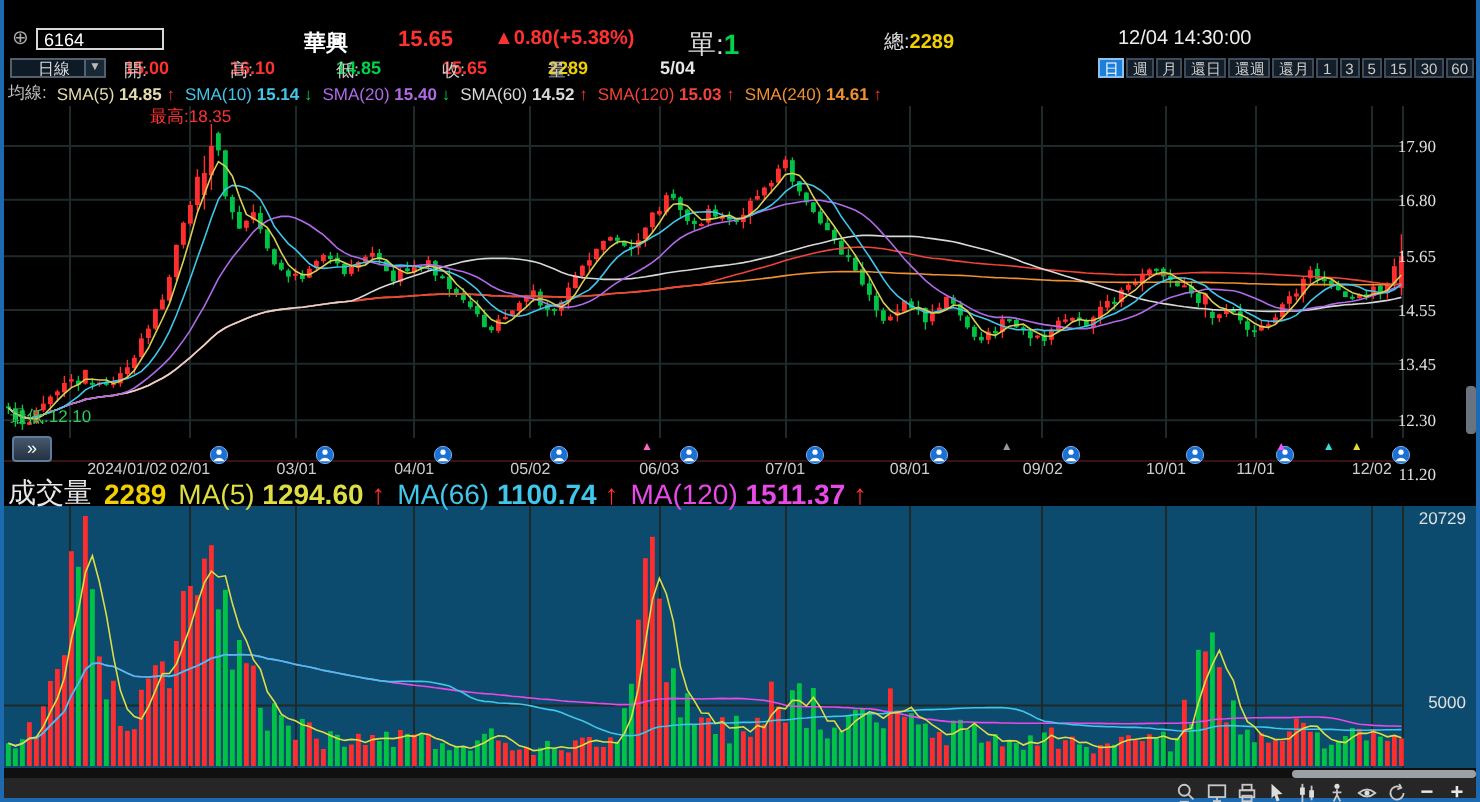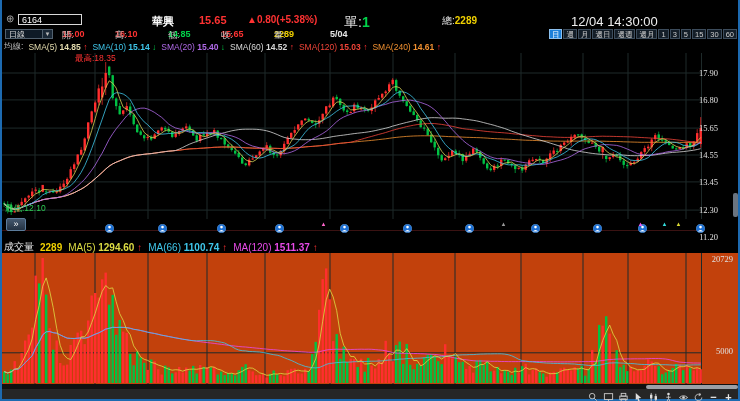--- a/index.html
+++ b/index.html
@@ -20,25 +20,25 @@
   .qicon{left:4px;color:#aaa;font-size:10px;top:0px;}
   .syminput{left:16px;top:1px;width:56px;height:9px;background:#000;border:1px solid #d8d8d8;color:#fff;
       font-size:9px;font-family:"Liberation Sans",sans-serif;padding:0 3px;}
   .qname{left:150px;color:#fff;font-weight:bold;font-size:11px;}
   .qprice{left:197px;color:#ff3232;font-weight:bold;font-size:11px;}
   .qchange{left:245px;color:#ff3232;font-weight:bold;font-size:10px;}
   .qsingle{left:342px;font-size:14px;color:#ddd;}
   .qsingle b{color:#00d34a;}
   .qtotal{left:440px;font-size:10px;color:#ddd;}
   .qtotal b{color:#f0d000;}
-  .qtime{left:569px;font-size:13px;color:#eee;}
+  .qtime{left:557px;font-size:10px;color:#eee;}
 
   .toolbar{position:absolute;top:28px;left:2px;right:2px;height:13px;background:#000;border-bottom:1px solid #3d1010;z-index:20;}
   .psel{position:absolute;left:3px;top:1px;width:48px;height:10px;background:#0e1a26;border:1px solid #51606e;
-      color:#ddd;font-size:8px;line-height:9px;padding-left:3px;box-sizing:border-box;}
+      color:#ddd;font-size:8px;line-height:9px;padding-left:13px;box-sizing:border-box;}
   .psel .caret{position:absolute;right:0;top:0;width:9px;height:100%;border-left:1px solid #51606e;
       text-align:center;font-size:6px;line-height:9px;color:#bbb;background:#1a2836;}
   .ofields{position:absolute;left:60px;top:1px;height:11px;}
   .ofields span{position:absolute;top:0;font-size:9px;white-space:nowrap;}
   .ofields .lb{color:#c8c8c8;}
   .pbtns{position:absolute;right:1px;top:1px;display:flex;gap:1px;}
   .pbtn{height:10px;line-height:9px;font-size:7.5px;color:#ccc;background:#141e28;border:1px solid #3c4c5c;
       padding:0 2px;box-sizing:border-box;text-align:center;}
   .pbtn.active{background:#1c7fd8;color:#fff;border-color:#8cc0ee;}
 
@@ -54,25 +54,25 @@
       border:1px solid #5c7c9c;border-radius:2px;color:#fff;font-size:9px;line-height:10px;text-align:center;z-index:5;}
   .evicon{position:absolute;top:0px;width:9px;height:9px;}
   .evtri{position:absolute;top:1px;font-size:6px;line-height:9px;}
   .dates{position:absolute;left:0;top:177px;width:700px;height:11px;}
   .dates span{position:absolute;top:0;font-size:8px;color:#ccc;transform:translateX(-50%);white-space:nowrap;}
   .paxis{position:absolute;left:700px;top:0;width:36px;height:188px;}
   .paxis span{position:absolute;right:20px;font-size:8.5px;color:#e0e0e0;font-family:Liberation Serif, serif;}
   .grip{position:absolute;right:0px;top:140px;width:5px;height:24px;background:#6a7480;border-radius:2px;}
 
   .volhdr{position:absolute;top:241px;left:2px;right:2px;height:12px;background:#000;display:flex;gap:6px;
-      align-items:center;padding-left:2px;font-size:10px;white-space:nowrap;z-index:20;}
+      align-items:center;padding-left:2px;font-size:14px;white-space:nowrap;z-index:20;}
   .volhdr .t{color:#e8e8e8;}
   .volhdr .v{color:#f0d000;font-weight:bold;}
 
-  .volwrap{position:absolute;top:253px;left:2px;right:2px;height:131px;background:#c2410c;font-family:Liberation Serif, serif;}
+  .volwrap{position:absolute;top:253px;left:2px;right:2px;height:131px;background:#0c4a6e;}
   .volchart{position:absolute;left:0;top:0;width:700px;height:131px;}
   .vaxis{position:absolute;left:700px;top:0;width:36px;height:131px;}
   .vaxis span{position:absolute;right:5px;font-size:8.5px;color:#e0e0e0;}
 
   .bottombar{position:absolute;top:384px;left:2px;right:2px;height:14px;background:#262626;border-top:1px solid #101010;z-index:20;}
   .scrolltrack{position:absolute;top:0;left:0;right:0;height:4px;background:#101010;}
   .scrollthumb{position:absolute;top:0;left:644px;width:92px;height:4px;background:#9aa0a6;border-radius:2px;}
   .bicons{position:absolute;right:3px;top:4px;display:flex;gap:2px;}
   .bico{width:13px;height:11px;display:block;}
 </style>
@@ -619,20 +619,34 @@
             <circle cx="4.5" cy="4.5" r="4.3" fill="#1c6fd4" stroke="#6fb0ee" stroke-width="0.5"></circle>
             <circle cx="4.5" cy="3.1" r="1.3" fill="#fff"></circle>
             <path d="M1.6 7.6 q2.9 -3.4 5.8 0 z" fill="#fff"></path>
           </svg></div>
         <span class="evtri" style="left: 318.5px; color: rgb(255, 102, 204);">▲</span>
         <span class="evtri" style="left: 498.4px; color: rgb(153, 153, 153);">▲</span>
         <span class="evtri" style="left: 635.6px; color: rgb(238, 85, 238);">▲</span>
         <span class="evtri" style="left: 659.4px; color: rgb(51, 221, 221);">▲</span>
         <span class="evtri" style="left: 673.4px; color: rgb(221, 221, 51);">▲</span>
       </div>
+    <div class="dates" id="daterow">
+        <span style="left: 61.6px;">2024/01/02</span>
+        <span style="left: 93.1px;">02/01</span>
+        <span style="left: 146.3px;">03/01</span>
+        <span style="left: 205.1px;">04/01</span>
+        <span style="left: 263.2px;">05/02</span>
+        <span style="left: 327.6px;">06/03</span>
+        <span style="left: 390.6px;">07/01</span>
+        <span style="left: 452.9px;">08/01</span>
+        <span style="left: 519.4px;">09/02</span>
+        <span style="left: 581px;">10/01</span>
+        <span style="left: 625.8px;">11/01</span>
+        <span style="left: 683.9px;">12/02</span>
+      </div>
     <div class="paxis" id="paxis">
       <div class="grip"></div>
     <span style="top: 15px;">17.90</span>
         <span style="top: 41.928px;">16.80</span>
         <span style="top: 70.08px;">15.65</span>
         <span style="top: 97.008px;">14.55</span>
         <span style="top: 123.936px;">13.45</span>
         <span style="top: 152.088px;">12.30</span>
         <span style="top: 179.016px;">11.20</span>
       </div>

